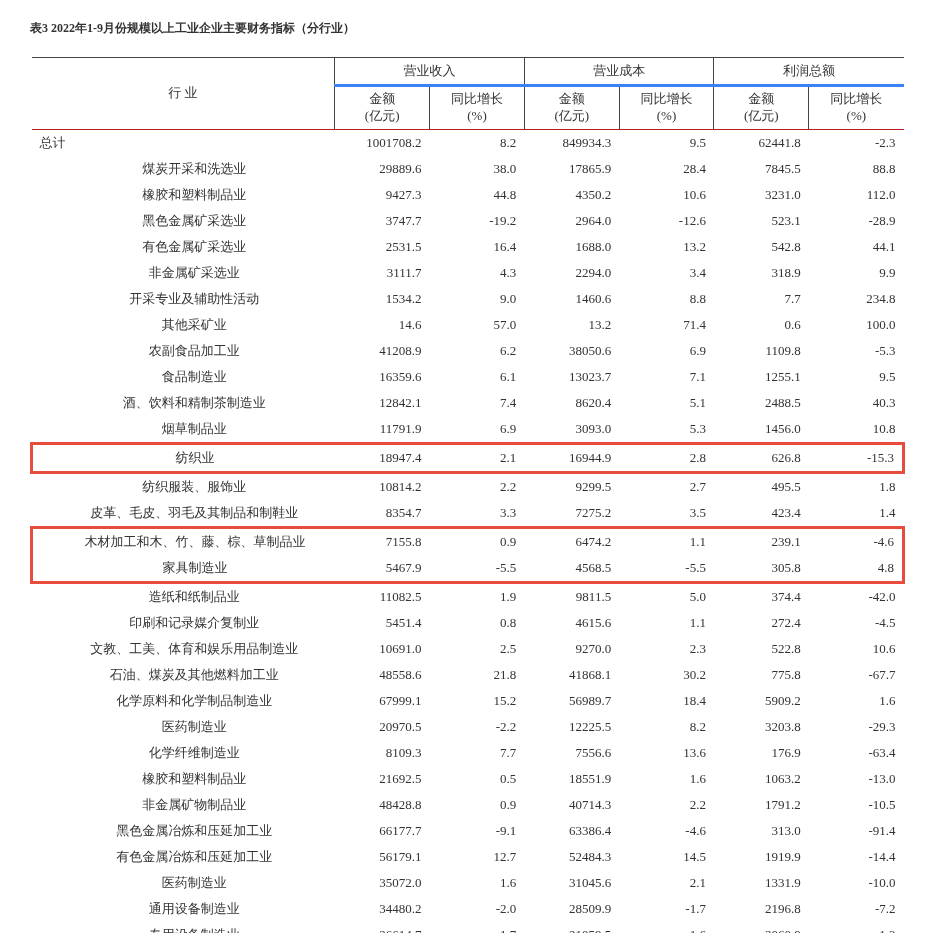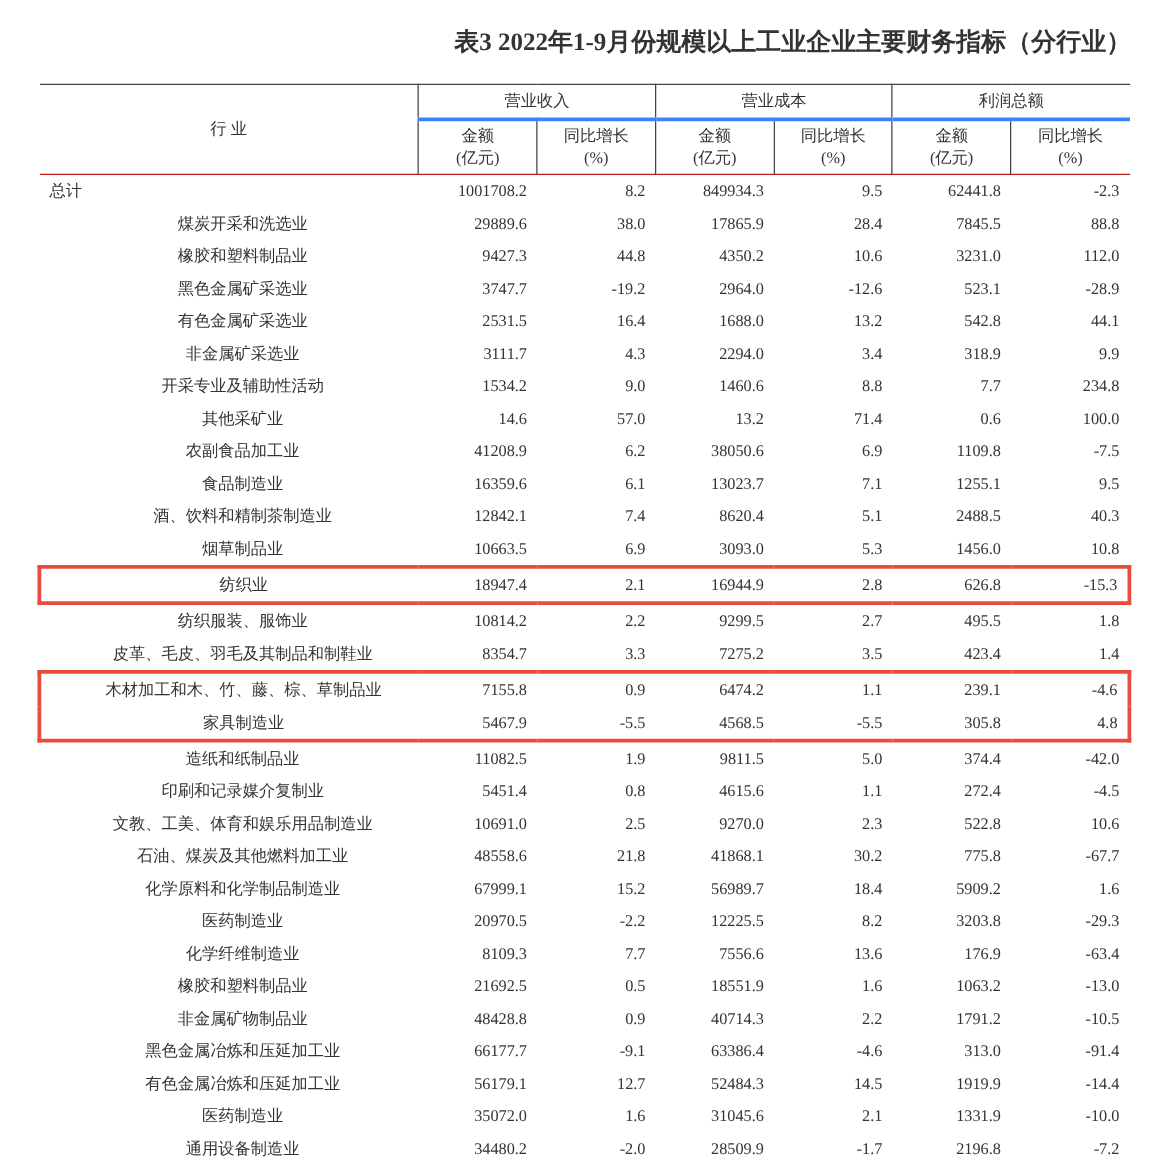--- a/index.html
+++ b/index.html
@@ -5,22 +5,22 @@
     * { margin: 0; padding: 0; box-sizing: border-box; }
     body {
       font-family: "SimSun", "宋体", serif;
       font-size: 13px;
       color: #333;
       background: #fff;
       padding: 20px 30px;
       width: 935px;
     }
     .title {
-      text-align: right;
-      font-size: 20px;
+      text-align: left;
+      font-size: 12px;
       font-weight: bold;
       margin-bottom: 20px;
       color: #333;
     }
     table {
       width: 100%;
       border-collapse: collapse;
       font-size: 13px;
     }
     th, td {
@@ -156,21 +156,21 @@
         <td>0.6</td>
         <td>100.0</td>
       </tr>
       <tr>
         <td class="label indent">农副食品加工业</td>
         <td>41208.9</td>
         <td>6.2</td>
         <td>38050.6</td>
         <td>6.9</td>
         <td>1109.8</td>
-        <td>-7.5</td>
+        <td>-5.3</td>
       </tr>
       <tr>
         <td class="label indent">食品制造业</td>
         <td>16359.6</td>
         <td>6.1</td>
         <td>13023.7</td>
         <td>7.1</td>
         <td>1255.1</td>
         <td>9.5</td>
       </tr>
@@ -178,21 +178,21 @@
         <td class="label indent">酒、饮料和精制茶制造业</td>
         <td>12842.1</td>
         <td>7.4</td>
         <td>8620.4</td>
         <td>5.1</td>
         <td>2488.5</td>
         <td>40.3</td>
       </tr>
       <tr>
         <td class="label indent">烟草制品业</td>
-        <td>10663.5</td>
+        <td>11791.9</td>
         <td>6.9</td>
         <td>3093.0</td>
         <td>5.3</td>
         <td>1456.0</td>
         <td>10.8</td>
       </tr>
       <tr class="highlight-row highlight-top highlight-bottom">
         <td class="label indent">纺织业</td>
         <td>18947.4</td>
         <td>2.1</td>

